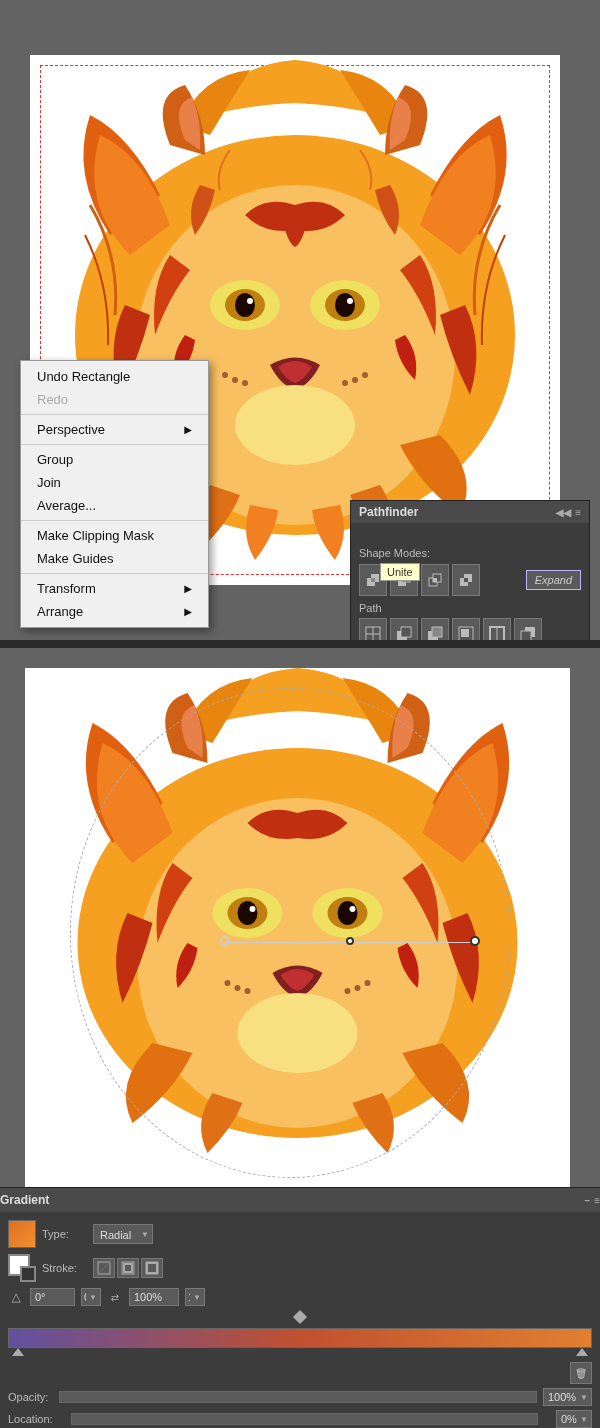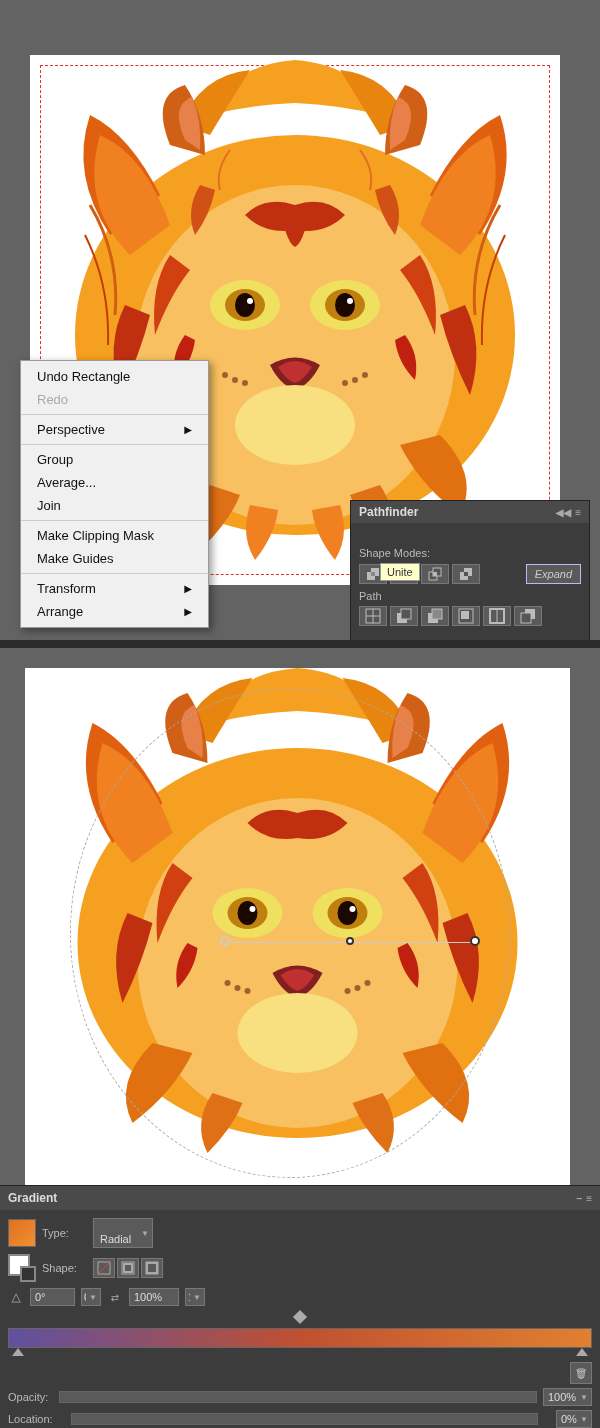--- a/index.html
+++ b/index.html
@@ -142,21 +142,21 @@
 
     .shape-modes-row {
       display: flex;
       align-items: center;
       gap: 3px;
       margin-bottom: 6px;
     }
 
     .shape-btn {
       width: 28px;
-      height: 20px;
+      height: 32px;
       background: #5a5a5a;
       border: 1px solid #777;
       display: flex;
       align-items: center;
       justify-content: center;
       cursor: pointer;
       position: relative;
     }
 
     .shape-btn svg {
@@ -286,21 +286,21 @@
       position: absolute;
       bottom: 0;
       left: 0;
       right: 0;
       background: #3c3c3c;
       border-top: 1px solid #222;
     }
 
     .gradient-panel-header {
       background: #4a4a4a;
-      padding: 5px 8px;
+      padding: 5px 0;
       display: flex;
       justify-content: space-between;
       align-items: center;
       color: #ddd;
       font-size: 12px;
       font-weight: bold;
     }
 
     .gradient-panel-body {
       padding: 8px;
@@ -324,21 +324,21 @@
     .gradient-label {
       color: #bbb;
       font-size: 11px;
       min-width: 45px;
     }
 
     .gradient-type-select {
       background: #5a5a5a;
       border: 1px solid #777;
       color: #ddd;
-      padding: 14px 20px 2px 6px;
+      padding: 4px 20px 2px 6px;
       font-size: 11px;
       cursor: pointer;
       appearance: none;
       -webkit-appearance: none;
       position: relative;
     }
 
     .select-wrapper {
       position: relative;
       display: inline-block;
@@ -594,24 +594,24 @@
     <div class="menu-separator"></div>
     <div class="menu-item">
       <span>Perspective</span>
       <span class="menu-arrow">▶</span>
     </div>
     <div class="menu-separator"></div>
     <div class="menu-item">
       <span>Group</span>
     </div>
     <div class="menu-item">
+      <span>Join</span>
+    </div>
+    <div class="menu-item">
       <span>Average...</span>
-    </div>
-    <div class="menu-item">
-      <span>Join</span>
     </div>
     <div class="menu-separator"></div>
     <div class="menu-item">
       <span>Make Clipping Mask</span>
     </div>
     <div class="menu-item">
       <span>Make Guides</span>
     </div>
     <div class="menu-separator"></div>
     <div class="menu-item">
@@ -809,21 +809,21 @@
             <option selected="">Radial</option>
           </select>
         </div>
       </div>
 
       <div class="gradient-row">
         <div style="width:28px; height:28px; position:relative;">
           <div style="position:absolute;top:0;left:0;width:22px;height:22px;background:white;border:2px solid #888;"></div>
           <div style="position:absolute;bottom:0;right:0;width:16px;height:16px;background:#333;border:2px solid #888;"></div>
         </div>
-        <span class="gradient-label">Shape:</span>
+        <span class="gradient-label">Stroke:</span>
         <div class="panel-icons-row">
           <div class="p-icon">
             <svg width="14" height="14">
                 <rect x="1" y="1" width="12" height="12" fill="none" stroke="#aaa" stroke-width="1"></rect>
                 <line x1="1" y1="13" x2="13" y2="1" stroke="#e04040" stroke-width="1"></line>
               </svg>
           </div>
           <div class="p-icon">
             <svg width="14" height="14">
                 <rect x="1" y="1" width="12" height="12" fill="none" stroke="#aaa" stroke-width="1"></rect>

